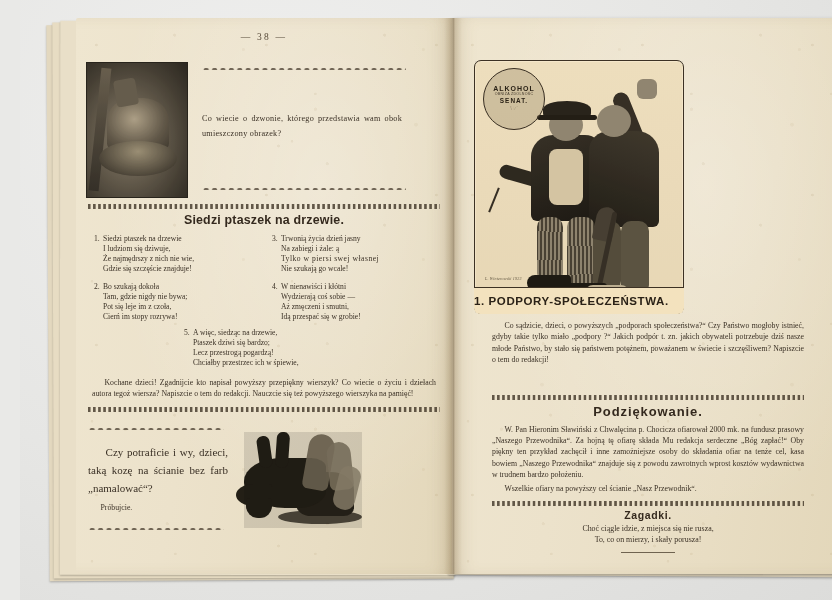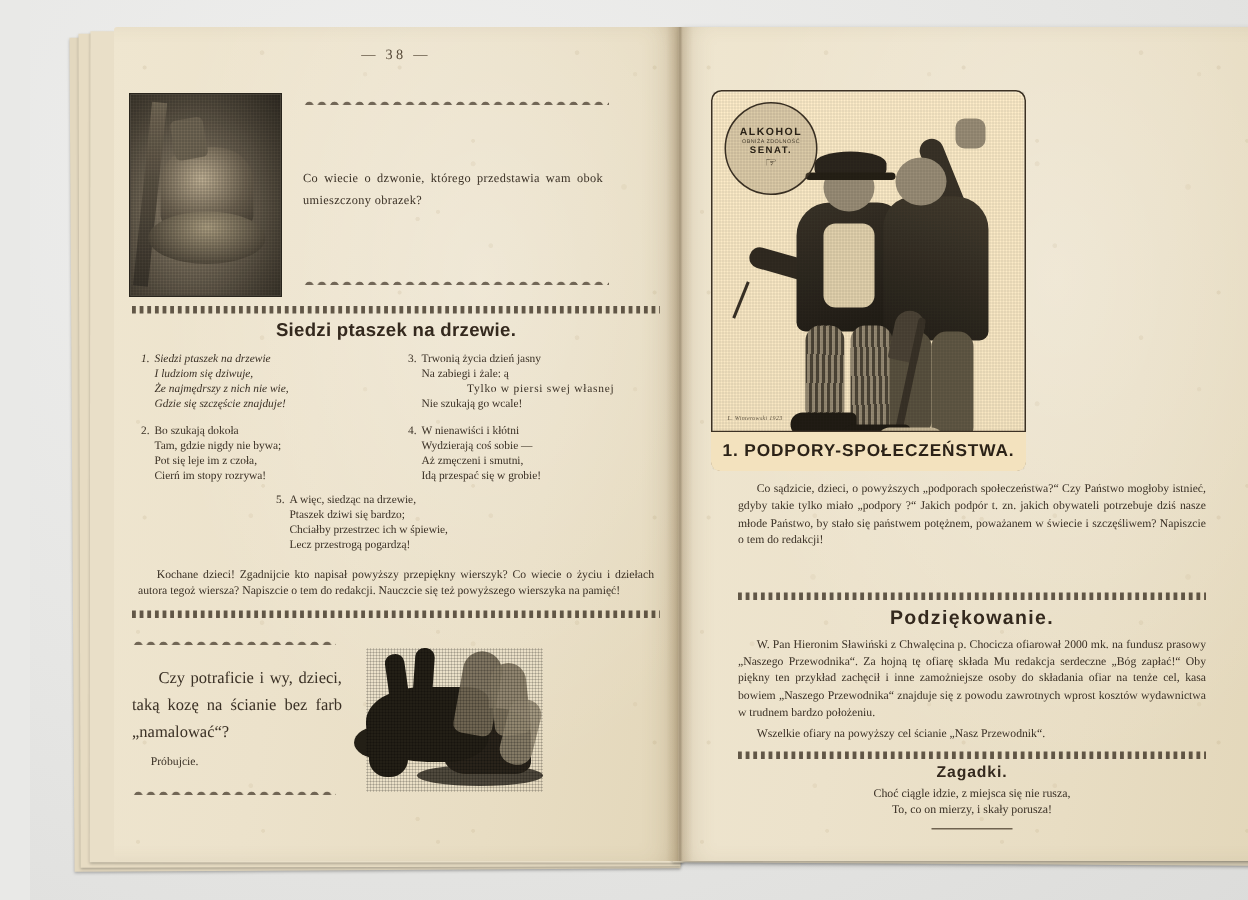--- a/index.html
+++ b/index.html
@@ -144,21 +144,21 @@
   #cartoon{
     left:22px;top:42px;width:208px;height:252px;
     background:linear-gradient(180deg,#e6dcc3,#e1d6bb);
     border:1.6px solid #3d3225;border-radius:7px;
     box-shadow:inset 0 0 0 1px rgba(255,255,255,.25);
   }
   #cartoon .capbar{
     position:absolute;left:-1px;right:-1px;bottom:-1px;height:26px;
     background:#ddd2b7;border-top:1.4px solid #3d3225;
     border-radius:0 0 6px 6px;
-    display:flex;align-items:center;justify-content:center;
+    display:flex;align-items:center;
   }
   #cartoon .capbar span{
     font-family:"Liberation Sans", sans-serif;
     font-weight:bold;font-size:11.5px;letter-spacing:.6px;color:#2e2419;
     white-space:nowrap;
   }
   .stamp{
     position:absolute;left:8px;top:7px;width:60px;height:60px;
     border-radius:50%;border:1.6px solid #3d3225;
     background:rgba(140,124,92,.30);
@@ -278,31 +278,31 @@
       <div class="orn-wave" style="width:204px;margin-top:40px;"></div>
     </div>
 
     <div class="orn-dot" style="position:absolute;left:12px;top:185px;width:352px;"></div>
 
     <div class="col" style="left:12px;top:195px;width:352px;">
       <div class="h-sec" style="font-size:12.4px;letter-spacing:.2px;">Siedzi ptaszek na drzewie.</div>
 
       <div class="poem" style="margin-top:7px;position:relative;height:92px;">
 
-        <div style="position:absolute;left:6px;top:0;width:160px;font-style:italic;">
+        <div style="position:absolute;left:6px;top:0;width:160px;">
           <div class="ln"><span class="num">1.</span><span>Siedzi ptaszek na drzewie</span></div>
           <div class="ln i">I ludziom się dziwuje,</div>
           <div class="ln i">Że najmędrszy z nich nie wie,</div>
           <div class="ln i">Gdzie się szczęście znajduje!</div>
         </div>
 
         <div style="position:absolute;left:184px;top:0;width:168px;">
           <div class="ln"><span class="num">3.</span><span>Trwonią życia dzień jasny</span></div>
           <div class="ln i">Na zabiegi i żale: ą</div>
-          <div class="ln i" style="letter-spacing:.5px;text-align:center;">Tylko w piersi swej własnej</div>
+          <div class="ln i" style="letter-spacing:.5px;">Tylko w piersi swej własnej</div>
           <div class="ln i">Nie szukają go wcale!</div>
         </div>
 
         <div style="position:absolute;left:6px;top:48px;width:160px;">
           <div class="ln"><span class="num">2.</span><span>Bo szukają dokoła</span></div>
           <div class="ln i">Tam, gdzie nigdy nie bywa;</div>
           <div class="ln i">Pot się leje im z czoła,</div>
           <div class="ln i">Cierń im stopy rozrywa!</div>
         </div>
 
@@ -310,22 +310,22 @@
           <div class="ln"><span class="num">4.</span><span>W nienawiści i kłótni</span></div>
           <div class="ln i">Wydzierają coś sobie —</div>
           <div class="ln i">Aż zmęczeni i smutni,</div>
           <div class="ln i">Idą przespać się w grobie!</div>
         </div>
       </div>
 
       <div class="poem" style="margin-top:2px;padding-left:96px;">
         <div class="ln"><span class="num">5.</span><span>A więc, siedząc na drzewie,</span></div>
         <div class="ln i">Ptaszek dziwi się bardzo;</div>
+        <div class="ln i">Lecz przestrogą pogardzą!</div>
         <div class="ln i">Chciałby przestrzec ich w śpiewie,</div>
-        <div class="ln i">Lecz przestrogą pogardzą!</div>
       </div>
 
       <div class="para" style="margin-top:9px;font-size:7.8px;line-height:1.42;padding:0 4px;"><span class="ind"></span><span>Kochane dzieci! Zgadnijcie kto napisał powyższy przepiękny wierszyk? Co wiecie o życiu i dziełach autora tegoż wiersza? Napiszcie o tem do redakcji. Nauczcie się też powyższego wierszyka na pamięć!</span></div>
     </div>
 
     <div class="orn-dot" style="position:absolute;left:12px;top:388px;width:352px;"></div>
 
     <div class="col" style="left:12px;top:404px;width:352px;height:116px;">
       <div class="orn-wave" style="width:136px;"></div>
 

